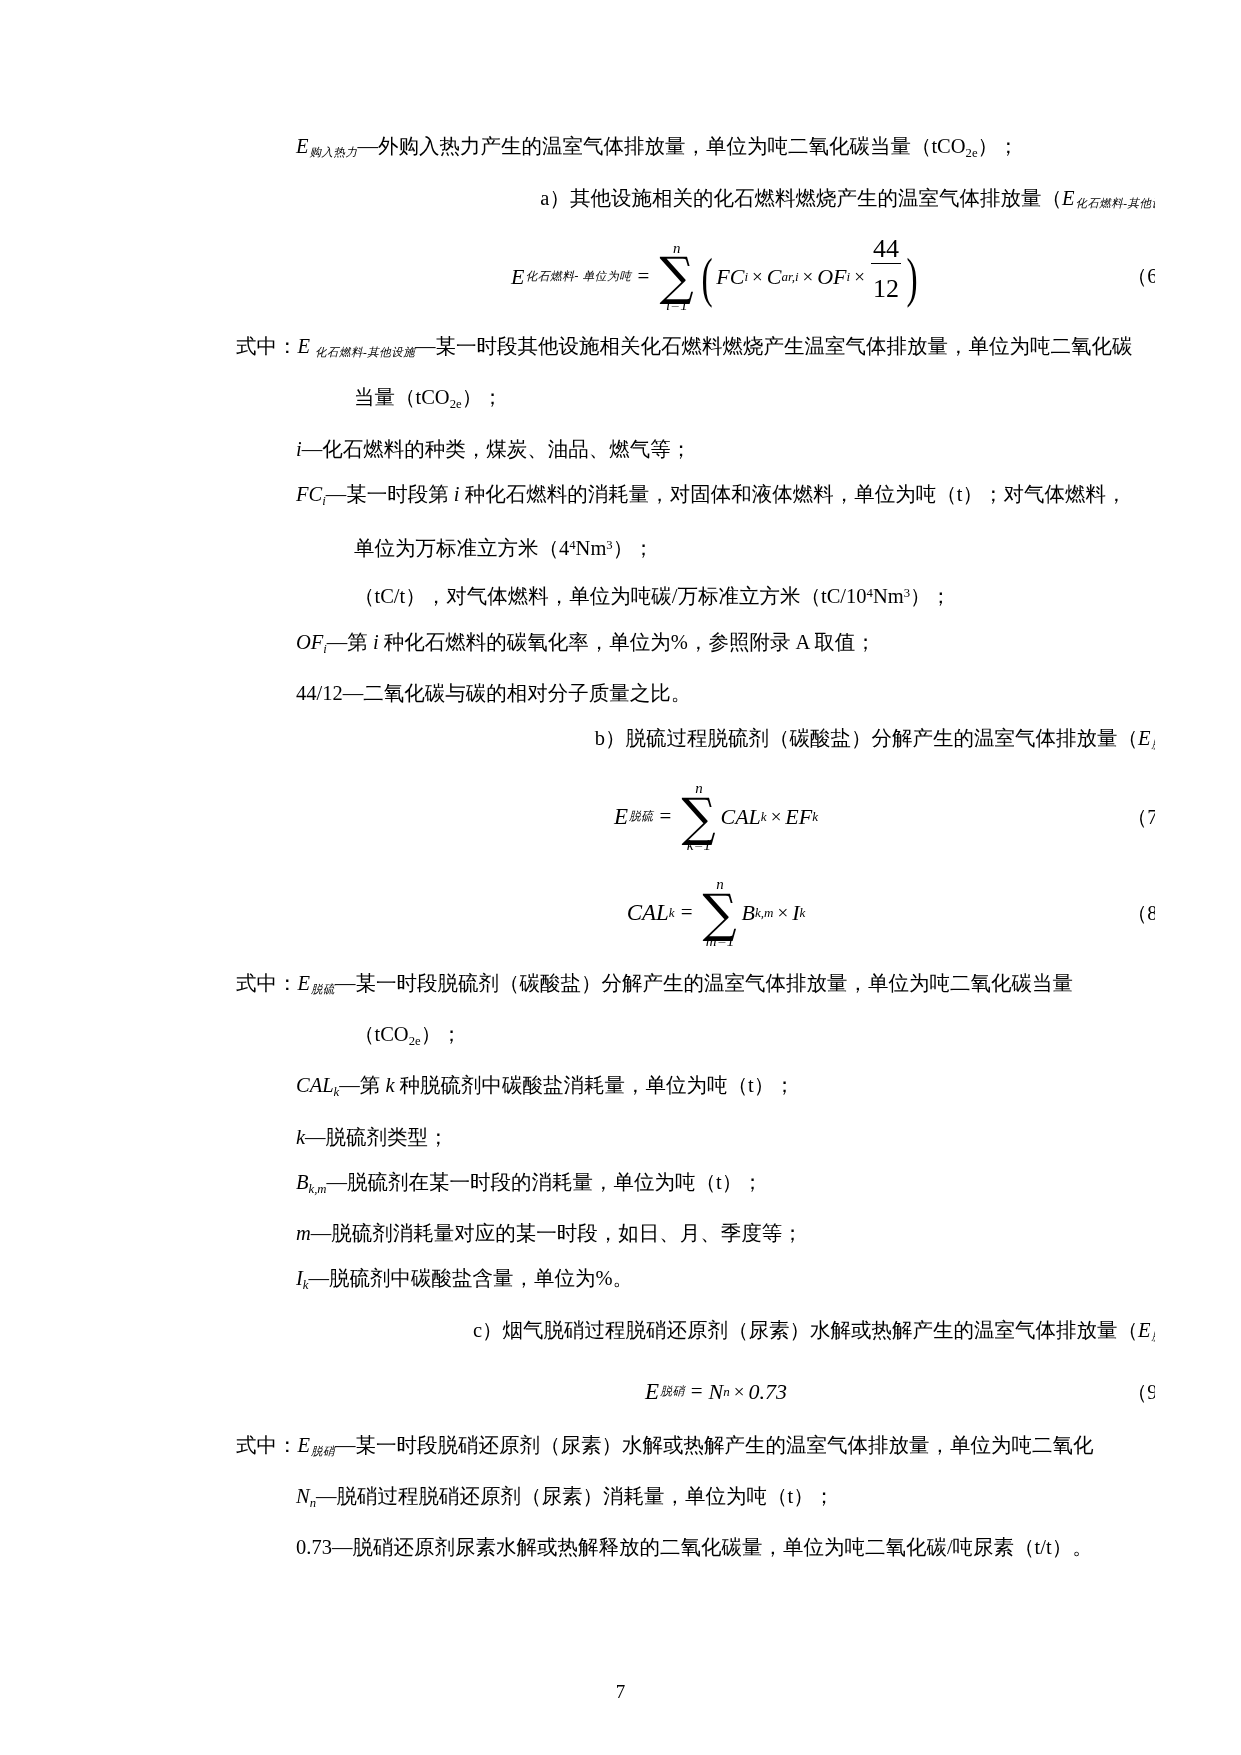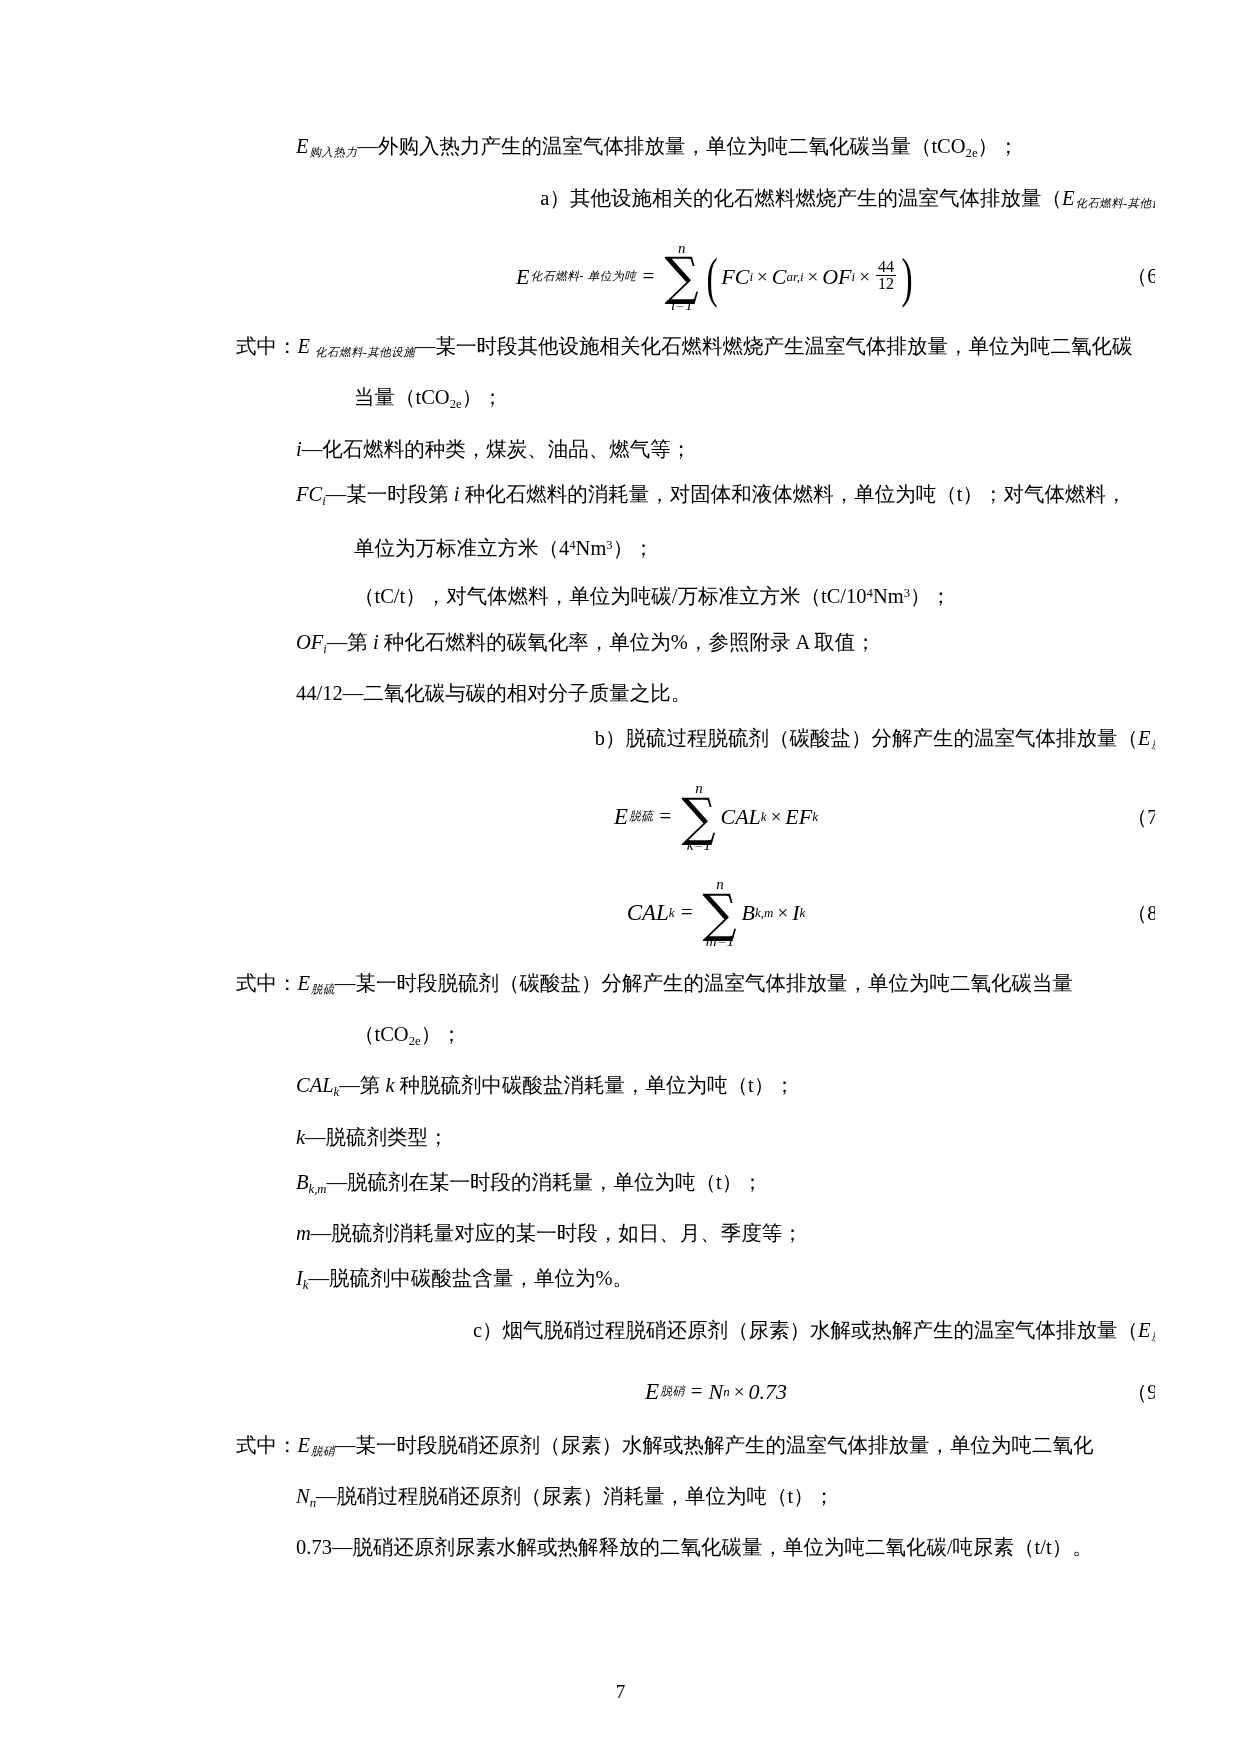--- a/index.html
+++ b/index.html
@@ -133,28 +133,28 @@
     display: inline-block;
     font-family: "Liberation Serif", serif;
   }
   .frac {
     display: inline-flex;
     flex-direction: column;
     align-items: center;
     justify-content: center;
     vertical-align: middle;
     line-height: 1.02;
-    font-size: 16px;
+    font-size: 26px;
     font-style: normal;
     margin: 0 2px;
     position: relative;
     top: -1px;
   }
   .frac .num { padding: 0 2px; }
-  .frac .den { padding: 0 2px; border-top: 1.4px solid #000; }
+  .frac .den { padding: 12px 2px; border-top: 1.4px solid #000; }
   .times { font-style: normal; padding: 0 4px; font-size: 19px; }
   .eqsign { font-style: normal; padding: 0 6px; }
 
   .page-number {
     position: absolute;
     left: 0;
     right: 0;
     bottom: 52px;
     text-align: center;
     font-size: 19px;

